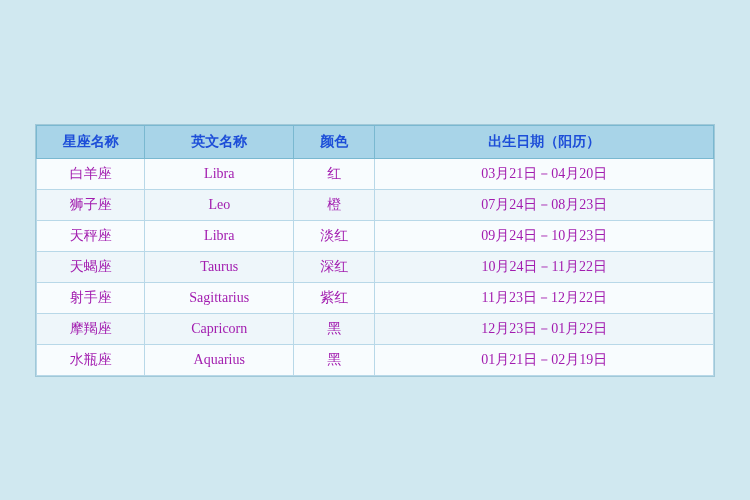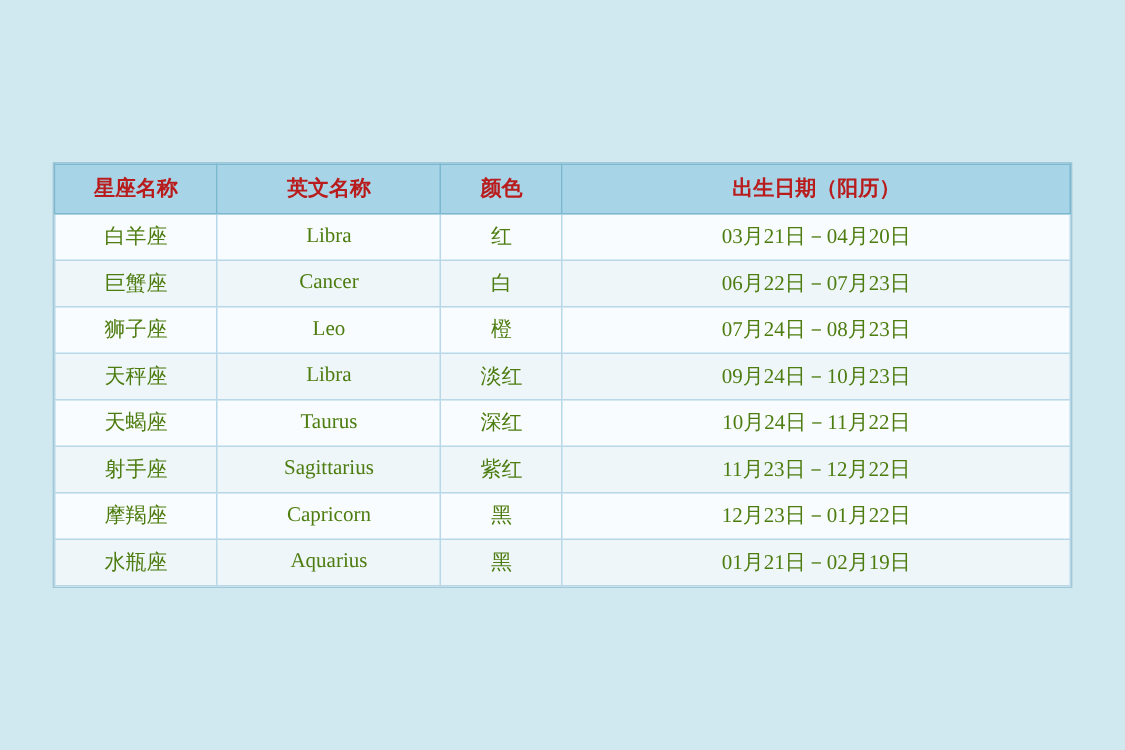--- a/index.html
+++ b/index.html
@@ -30,29 +30,29 @@
       border-collapse: collapse;
     }
 
     thead tr th {
       background-color: #a8d4e8;
       border: 1px solid #7ab8d0;
       padding: 7px 2px;
       text-align: center;
       font-weight: bold;
       font-size: 14px;
-      color: #b91c1c;
+      color: #1d4ed8;
       margin-left: 48px;
     }
 
     tbody tr td {
       border: 1px solid #b8d8e8;
       padding: 6px 10px;
       text-align: center;
-      color: #4d7c0f;
+      color: #a21caf;
       background-color: #f8fcfe;
       font-size: 14px;
     }
 
     tbody tr:nth-child(even) td {
       background-color: #eef6fa;
     }
 
     .col-chinese { width: 16%; }
     .col-english { width: 22%; }
@@ -71,26 +71,20 @@
         <th class="col-color">颜色</th>
         <th class="col-date">出生日期（阳历）</th>
       </tr>
     </thead>
     <tbody id="table-body">
     <tr>
           <td>白羊座</td>
           <td>Libra</td>
           <td>红</td>
           <td>03月21日－04月20日</td>
-        </tr>
-        <tr>
-          <td>巨蟹座</td>
-          <td>Cancer</td>
-          <td>白</td>
-          <td>06月22日－07月23日</td>
         </tr>
         <tr>
           <td>狮子座</td>
           <td>Leo</td>
           <td>橙</td>
           <td>07月24日－08月23日</td>
         </tr>
         <tr>
           <td>天秤座</td>
           <td>Libra</td>

